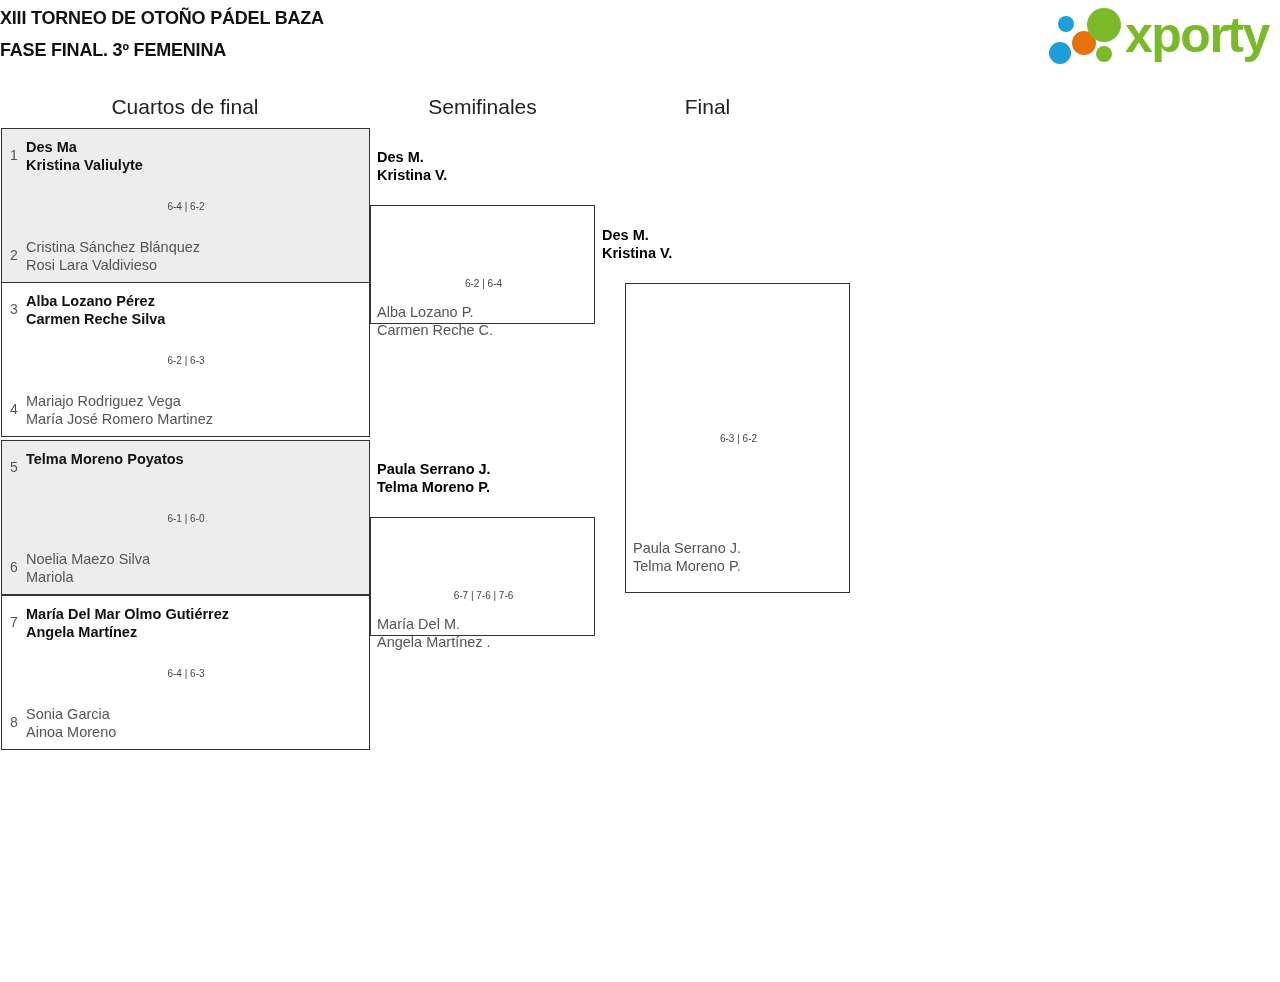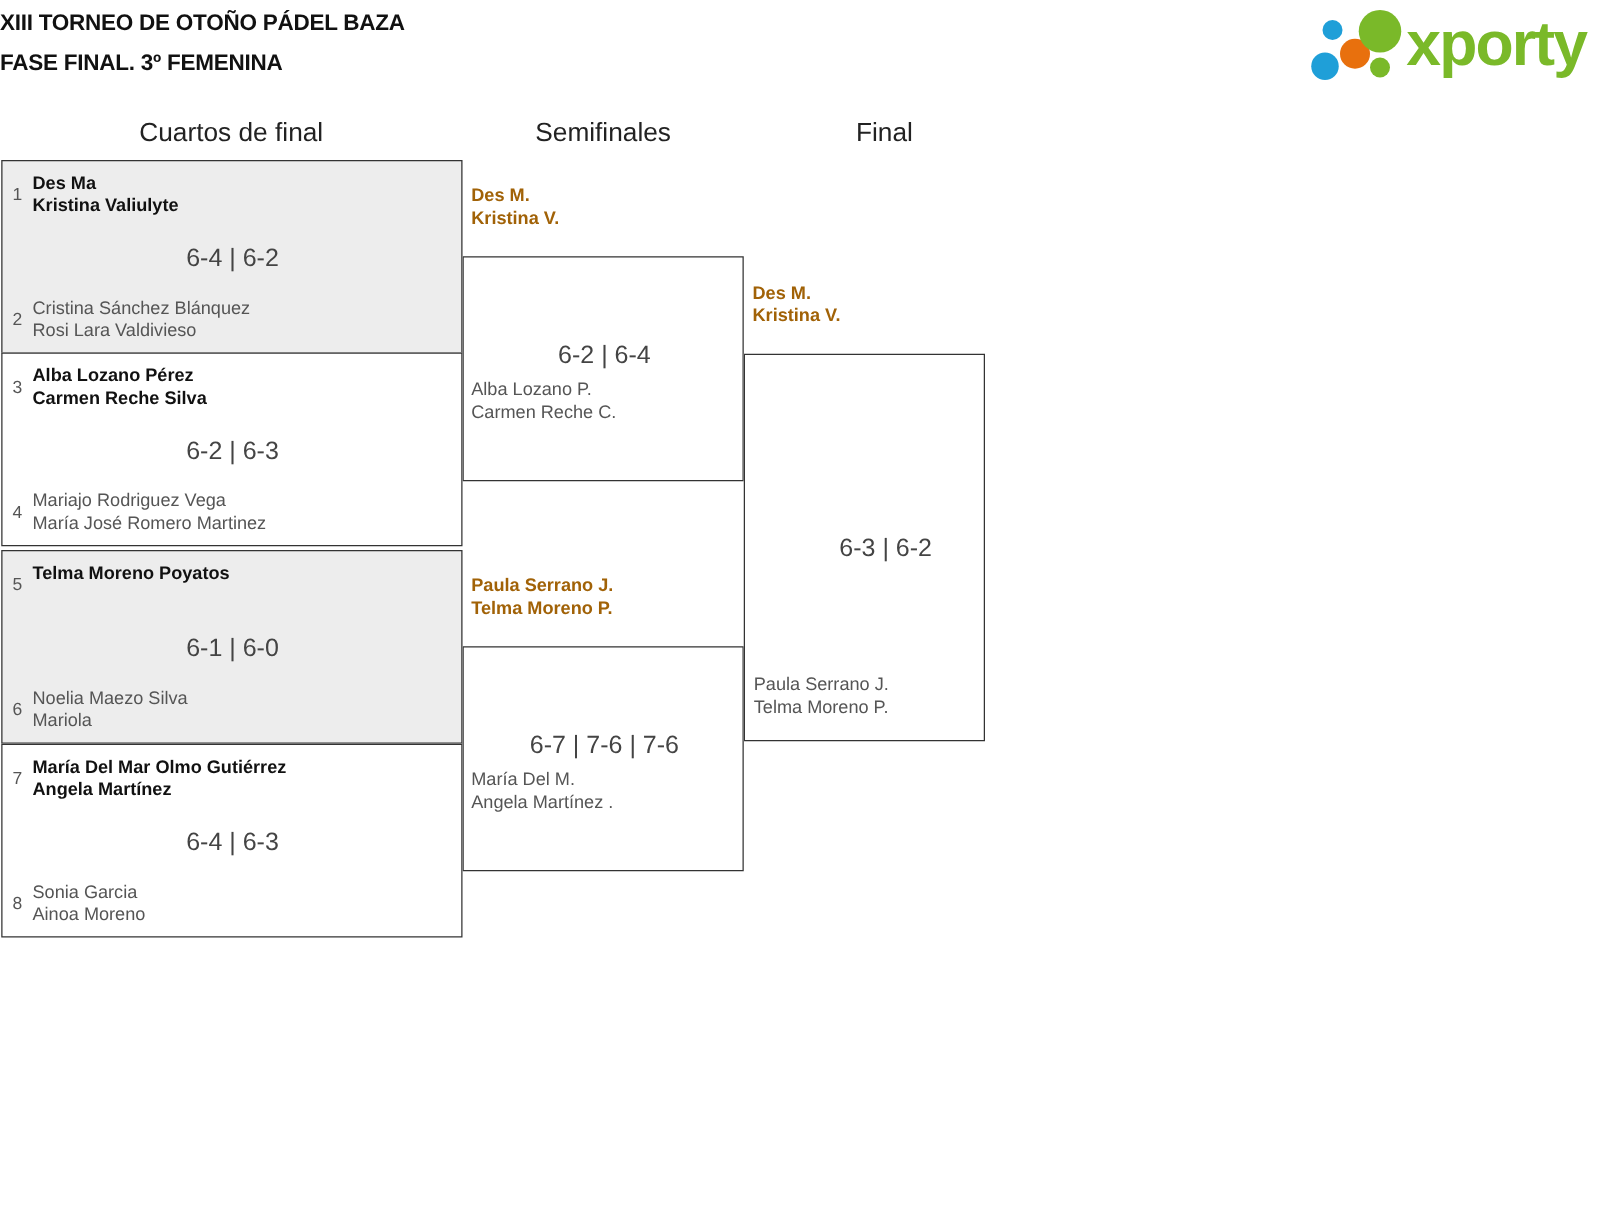--- a/index.html
+++ b/index.html
@@ -113,47 +113,47 @@
   }
   .players span { display: block; white-space: nowrap; }
   .winner .players { color: #111111; font-weight: bold; }
   .loser  .players { color: #555555; font-weight: normal; }
   .loser  .seed    { color: #555555; }
   .winner .seed    { color: #555555; }
 
   .score {
     position: absolute;
     text-align: center;
-    font-size: 20px;
+    font-size: 10px;
     color: #444444;
     line-height: 18px;
     white-space: nowrap;
   }
 
   
   .qf { left: 1px; width: 369px; height: 155px; }
   .qf .team-top    { top: 8px;  padding-left: 0; }
   .qf .team-bottom { top: 108px; padding-left: 0; }
   .qf .score       { left: 24px; width: 320px; top: 69px; }
 
   
-  .sf { left: 370px; width: 225px; height: 180px; }
+  .sf { left: 370px; width: 225px; height: 119px; }
   .sf .score { left: 0px; width: 225px; top: 69px; }
 
   .sf-label {
     position: absolute;
     font-size: 14.5px;
     line-height: 18px;
   }
   .sf-label span { display: block; white-space: nowrap; }
-  .sf-label.winner-lbl { color: #a16207; font-weight: bold; }
+  .sf-label.winner-lbl { color: #000000; font-weight: bold; }
   .sf-label.loser-lbl  { color: #555555; }
 
   
-  .fn { left: 595px; width: 193px; height: 310px; padding-left: 31px; }
+  .fn { left: 625px; width: 225px; height: 310px; padding-left: 31px; }
   .fn .score { left: 0px; width: 225px; top: 146px; }
 </style>
 </head>
 <body>
 
 <div id="header">
 
   <div id="title-block">
     <span id="title-line-1">XIII TORNEO DE OTOÑO PÁDEL BAZA</span>
     <span id="title-line-2">FASE FINAL. 3º FEMENINA</span>

